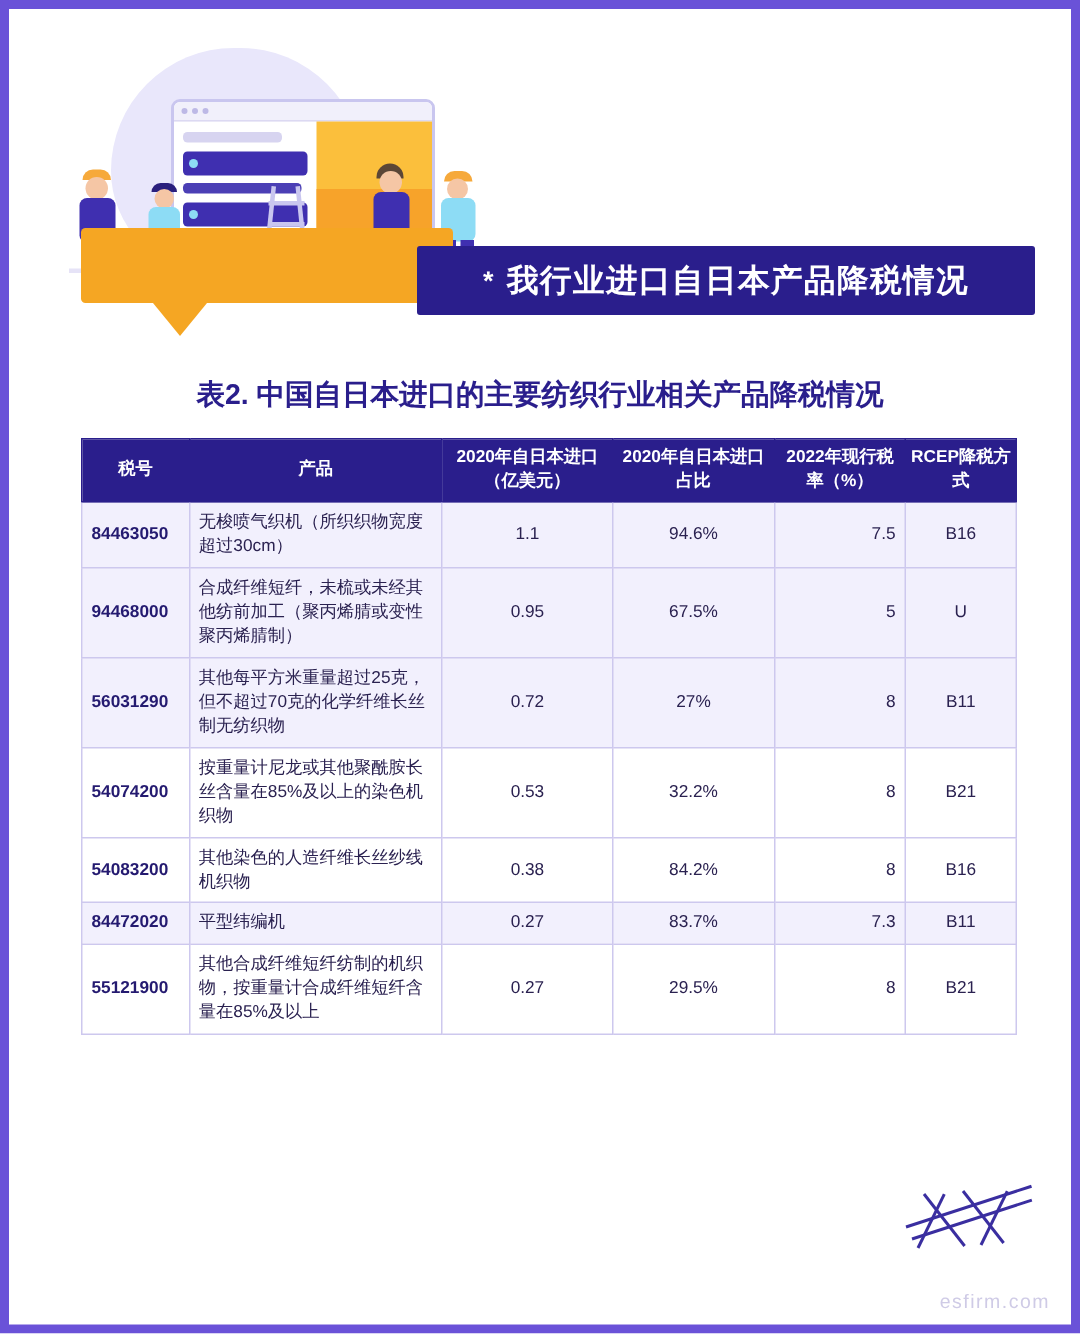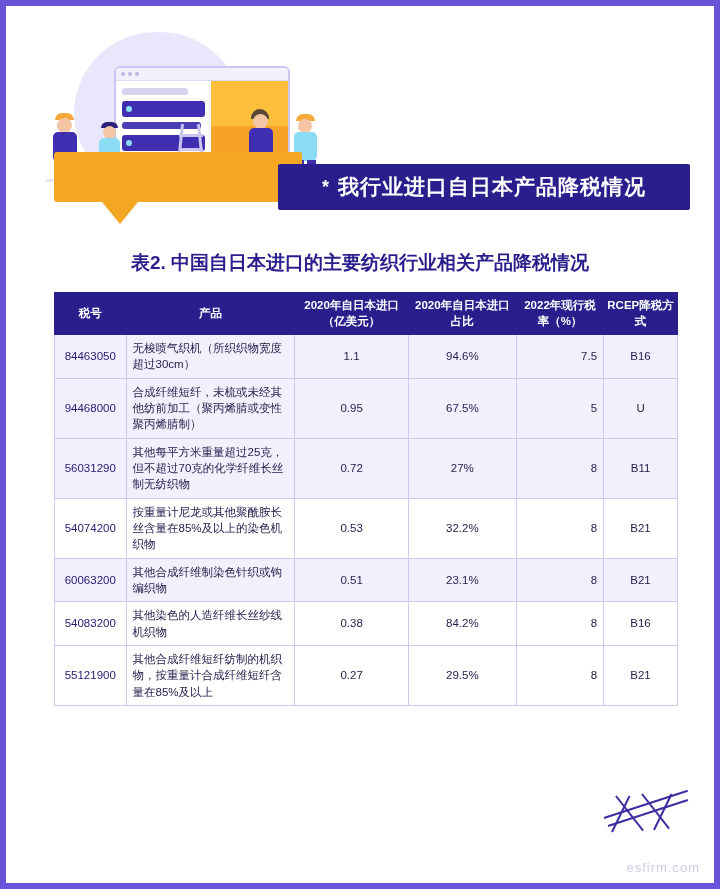--- a/index.html
+++ b/index.html
@@ -137,21 +137,21 @@
     vertical-align:middle;
   }
   tbody td{
     border:1px solid #cdc8ee;
     padding: 5px 6px;
     line-height:1.42;
     vertical-align:middle;
   }
   tbody tr.odd td{ background:#f2f0fd; }
   tbody tr.even td{ background:#ffffff; }
-  td.code{ text-align:center; font-weight:normal; width:72px; color:#241a70;}
+  td.code{ text-align:left; font-weight:bold; width:72px; color:#241a70;}
   td.prod{ text-align:left; width:176px; }
   td.num{ text-align:center; width:118px; }
   td.share{ text-align:center; width:112px; }
   td.rate{ text-align:right; width:90px; }
   td.rcep{ text-align:center; width:76px; }
   
   .footer{
     position:absolute; left:0; top: 822px; width:100%;
     text-align:center; color:#1e1652; font-size:15px; font-weight:bold;
   }
@@ -284,35 +284,35 @@
         <td class="rcep">B11</td>
       </tr>
       <tr class="even">
         <td class="code">54074200</td>
         <td class="prod">按重量计尼龙或其他聚酰胺长丝含量在85%及以上的染色机织物</td>
         <td class="num">0.53</td>
         <td class="share">32.2%</td>
         <td class="rate">8</td>
         <td class="rcep">B21</td>
       </tr>
-      <tr class="odd">
-        <td class="code">60063200</td>
-        <td class="prod">其他合成纤维制染色针织或钩编织物</td>
-        <td class="num">0.51</td>
-        <td class="share">23.1%</td>
-        <td class="rate">8</td>
-        <td class="rcep">B21</td>
-      </tr>
       <tr class="even">
         <td class="code">54083200</td>
         <td class="prod">其他染色的人造纤维长丝纱线机织物</td>
         <td class="num">0.38</td>
         <td class="share">84.2%</td>
         <td class="rate">8</td>
         <td class="rcep">B16</td>
+      </tr>
+      <tr class="odd">
+        <td class="code">84472020</td>
+        <td class="prod">平型纬编机</td>
+        <td class="num">0.27</td>
+        <td class="share">83.7%</td>
+        <td class="rate">7.3</td>
+        <td class="rcep">B11</td>
       </tr>
       <tr class="even">
         <td class="code">55121900</td>
         <td class="prod">其他合成纤维短纤纺制的机织物，按重量计合成纤维短纤含量在85%及以上</td>
         <td class="num">0.27</td>
         <td class="share">29.5%</td>
         <td class="rate">8</td>
         <td class="rcep">B21</td>
       </tr>
     </tbody>

